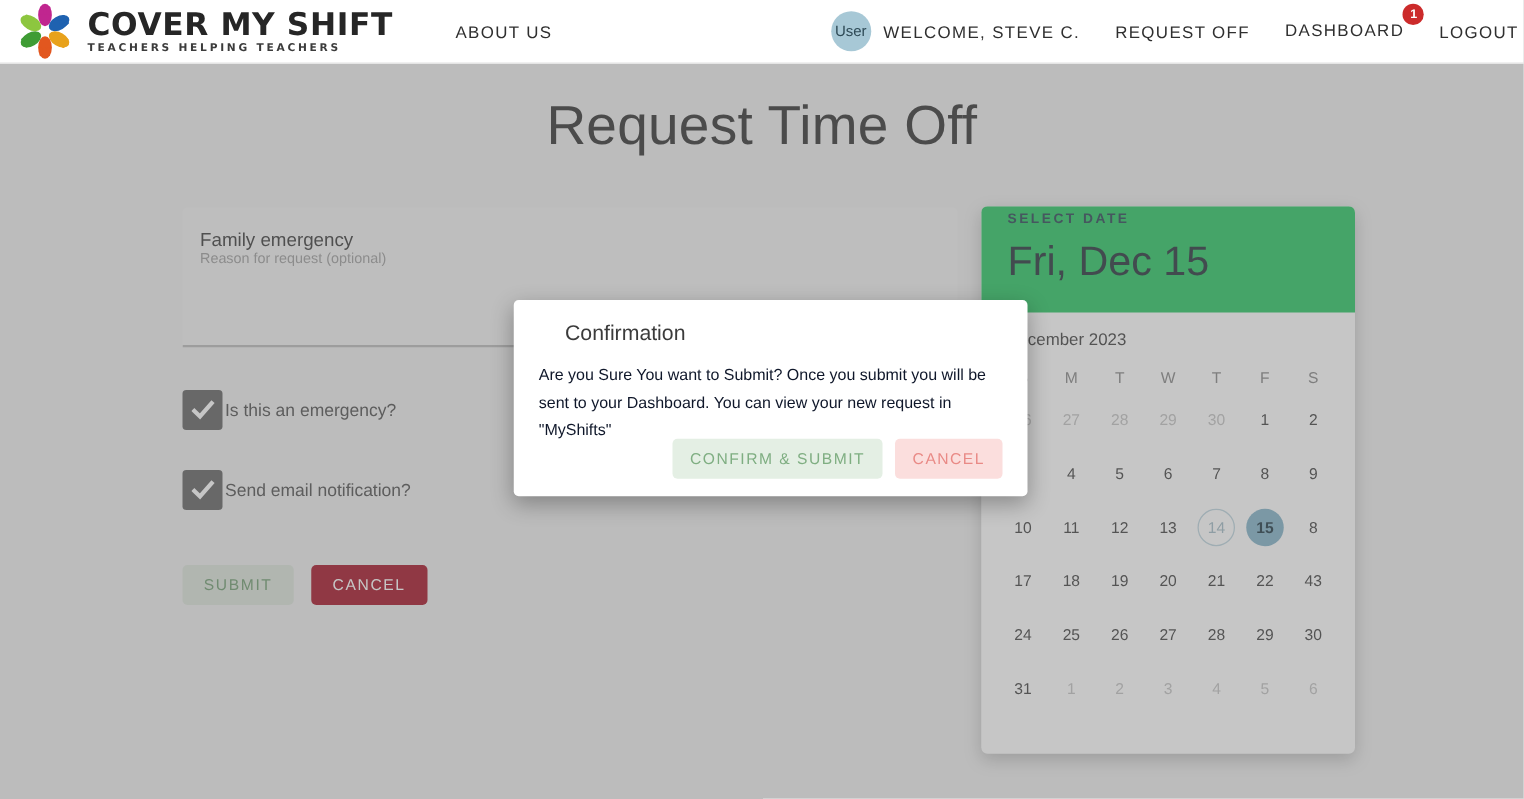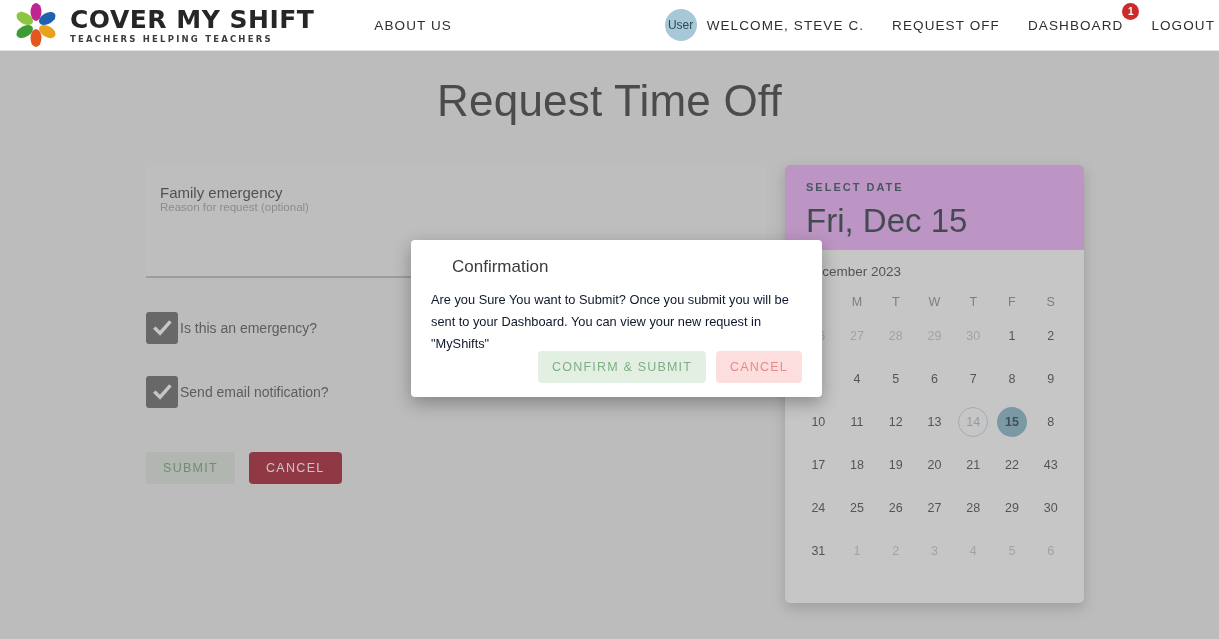--- a/index.html
+++ b/index.html
@@ -22,21 +22,20 @@
   
   #header {
     position: absolute;
     top: 0; left: 0;
     width: 1219px;
     height: 51px;
     background: #ffffff;
     display: flex;
     align-items: center;
     border-bottom: 1px solid #e2e2e2;
-    gap: 10px;
   }
 
   #logo-block {
     display: flex;
     align-items: center;
     margin-left: 12px;
   }
 
   #logo-mark {
     width: 48px;
@@ -217,23 +216,23 @@
     top: 165px;
     width: 299px;
     height: 438px;
     background: #ffffff;
     border-radius: 5px;
     box-shadow: 0 5px 14px rgba(0,0,0,0.22);
     overflow: hidden;
   }
 
   #cal-header {
-    background: #f0abfc;
+    background: #22c55e;
     height: 85px;
-    padding: 16px 21px 0 21px;
+    padding: 4px 21px 0 21px;
   }
   #cal-header-label {
     font-size: 11px;
     letter-spacing: 2px;
     color: #23414f;
     font-weight: bold;
   }
   #cal-header-date {
     font-size: 33px;
     color: #1d2b33;

